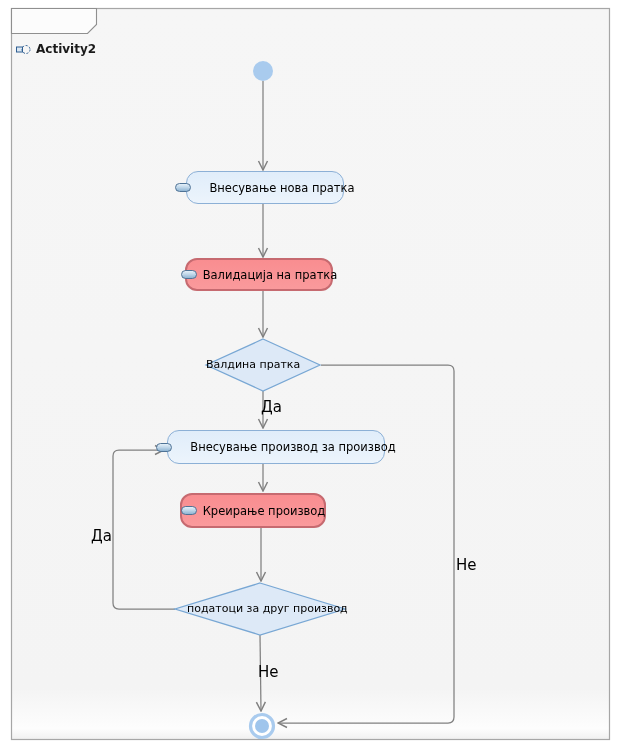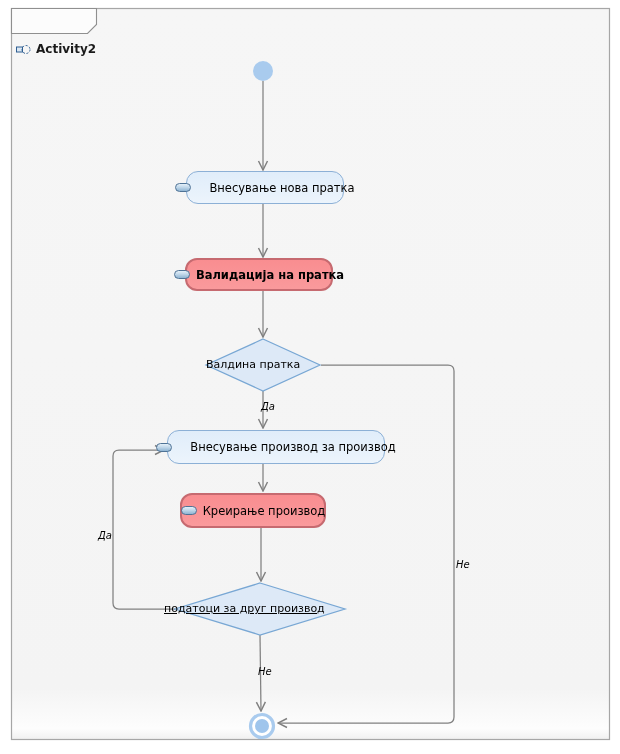--- a/index.html
+++ b/index.html
@@ -33,21 +33,21 @@
   .pill{
     display:inline-block;width:16px;height:9px;margin-right:6px;flex:0 0 auto;
     border-radius:4.5px;border:1px solid #4f7396;box-sizing:border-box;
     background:linear-gradient(180deg,#e3eff8 0%,#c2d8ea 45%,#8fb4d2 100%);
   }
   .dlabel{
     position:absolute;font-size:11px;line-height:14px;text-align:left;
     white-space:nowrap;
   }
   .elabel{
-    position:absolute;font-size:10px;line-height:14px;white-space:nowrap;font-style:italic;
+    position:absolute;font-size:15px;line-height:14px;white-space:nowrap;
   }
   .edge{stroke:var(--edge-gray,#808080);stroke-width:1.25;fill:none;}
   .diamond{fill:var(--decision-fill,#dde9f7);stroke:var(--decision-border,#78a7d4);stroke-width:1.25;}
   .initial{fill:var(--node-blue,#a9cbee);}
   .final-outer{fill:#ffffff;stroke:var(--node-blue,#a9cbee);stroke-width:3.2;}
   .final-inner{fill:#9fc5ec;}
 </style>
 </head>
 <body>
 
@@ -97,36 +97,36 @@
       <circle cx="10" cy="6.5" r="4" fill="none" stroke="#2e5e91" stroke-dasharray="2 1.6"></circle>
     </svg>
     <span class="tab-label">Activity2</span>
   </div>
 
   <div class="activity blue" style="left:186px;top:171px;width:158px;height:33px;">
     <span class="pill"></span>
     <span>Внесување нова пратка</span>
   </div>
 
-  <div class="activity red" style="left:185px;top:258px;width:148px;height:33px;font-weight:bold;">
+  <div class="activity red" style="left:185px;top:258px;width:148px;height:33px;">
     <span class="pill"></span>
     <span>Валидација на пратка</span>
   </div>
 
   <div class="activity blue" style="left:167px;top:430px;width:218px;height:34px;">
     <span class="pill"></span>
     <span>Внесување производ за производ</span>
   </div>
 
   <div class="activity red" style="left:180px;top:493px;width:146px;height:35px;">
     <span class="pill"></span>
     <span>Креирање производ</span>
   </div>
 
   <div class="dlabel" style="left:206px;top:358px;width:114px;">Валдина пратка</div>
-  <div class="dlabel" style="left:164px;top:602px;width:176px;text-decoration:underline;">податоци за друг производ</div>
+  <div class="dlabel" style="left:187px;top:602px;width:176px;">податоци за друг производ</div>
 
   <div class="elabel" style="left:261px;top:400px;">Да</div>
   <div class="elabel" style="left:456px;top:558px;">Не</div>
   <div class="elabel" style="left:90px;top:529px;width:22px;text-align:right;">Да</div>
   <div class="elabel" style="left:258px;top:665px;">Не</div>
 
 </div>
 
 </body></html>

